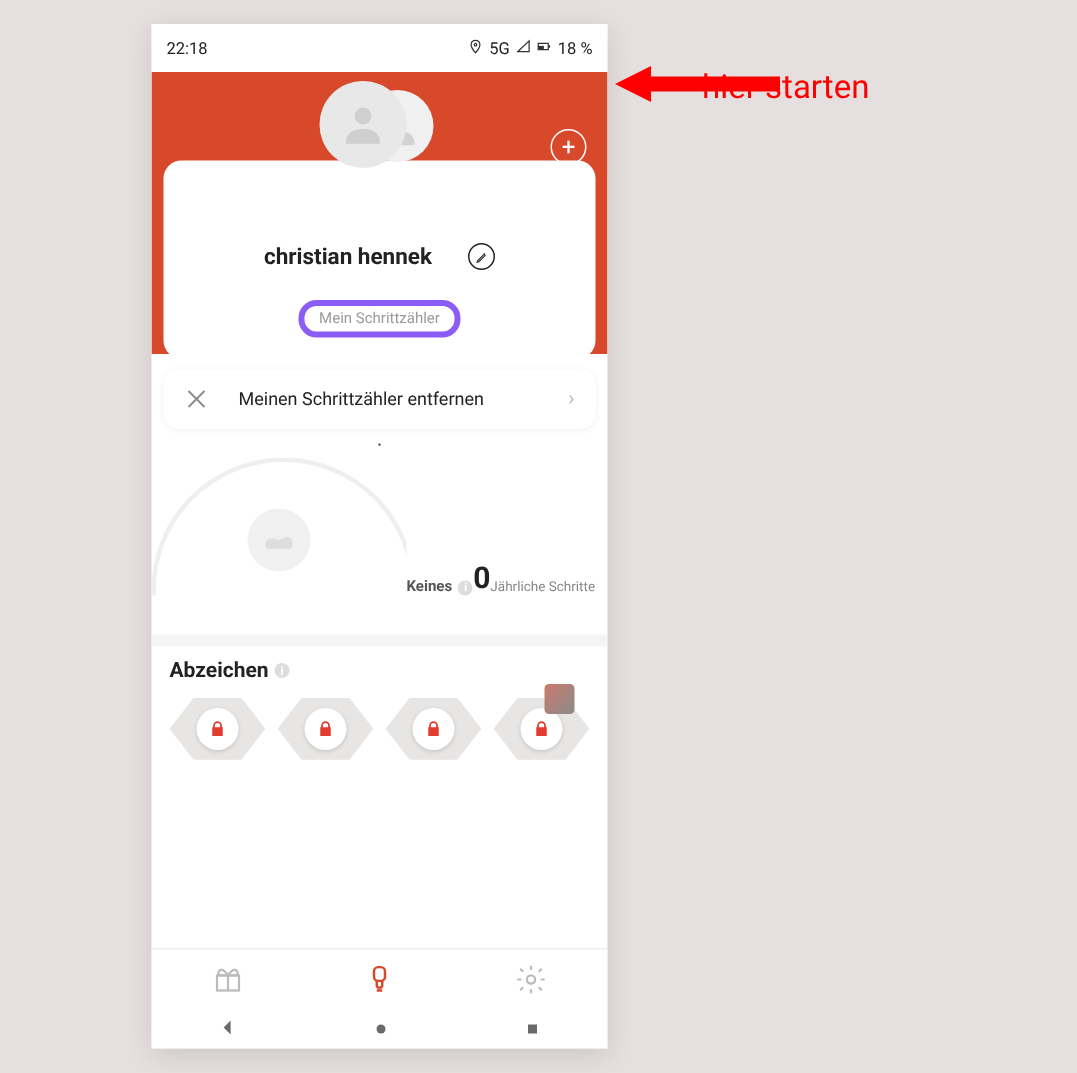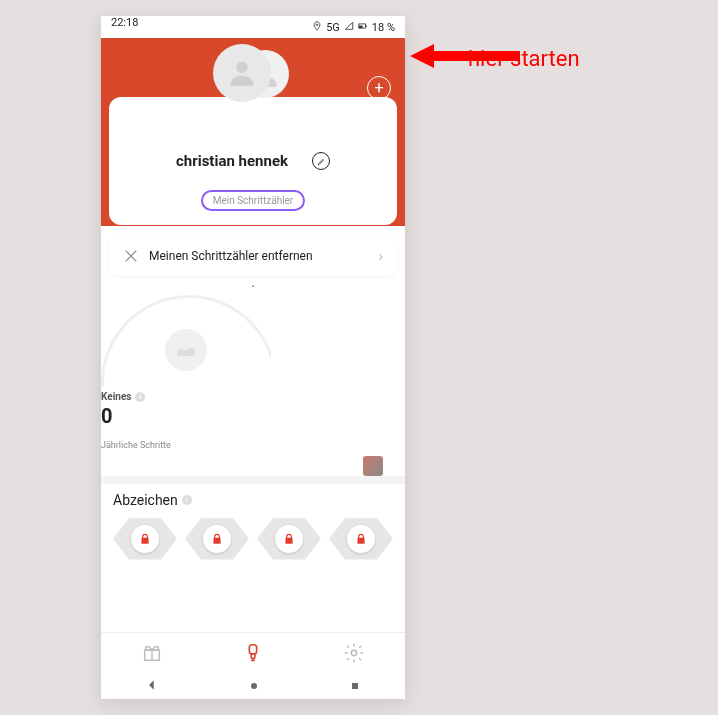--- a/index.html
+++ b/index.html
@@ -1,47 +1,47 @@
 <!DOCTYPE html>
 <html><head>
 <meta charset="utf-8">
 <style>
   html,body{margin:0;padding:0;width:718px;height:715px;background:#e5e0df;font-family:-apple-system,Roboto,Arial,sans-serif;overflow:hidden}
   .wrap{position:relative;width:718px;height:715px}
   .phone{position:absolute;left:101px;top:16px;width:304px;height:683px;background:#fff;box-shadow:0 4px 18px rgba(0,0,0,.12);overflow:hidden}
-  .status{height:22px;background:#fff;display:flex;justify-content:space-between;padding:0 10px;font-size:11px;color:#222}
+  .status{height:32px;background:#fff;display:flex;align-items:center;justify-content:space-between;padding:0 10px;font-size:11px;color:#222}
   .status .right{display:flex;align-items:center;gap:4px}
   .hdr{height:188px;background:#d8492b;position:relative}
   .avatar{position:absolute;left:50%;top:6px;transform:translateX(-50%);width:80px;height:66px;z-index:2}
   .pcircle{width:58px;height:58px;border-radius:50%;background:#e8e8e8;display:flex;align-items:center;justify-content:center;position:absolute}
   .pcircle.a{left:0;top:0;z-index:2}
   .pcircle.b{left:28px;top:6px;z-index:1;width:48px;height:48px;background:#f0f0f0}
   .pcircle svg{width:34px;height:34px;opacity:.55}
   .add{position:absolute;right:14px;top:38px;width:22px;height:22px;border:1.4px solid #fff;border-radius:50%;display:flex;align-items:center;justify-content:center;color:#fff;font-size:16px;line-height:1;cursor:pointer}
   .card{position:absolute;left:8px;right:8px;top:59px;background:#fff;border-radius:12px;padding:54px 10px 14px;z-index:1;text-align:center}
   .name{font-size:15px;font-weight:700;color:#222;display:inline-flex;align-items:center;gap:24px}
   .editpen{width:16px;height:16px;border:1.4px solid #222;border-radius:50%;display:inline-flex;align-items:center;justify-content:center}
-  .chip{display:inline-block;margin-top:20px;border:2px solid #8b5cf6;color:#9a9a9a;font-size:10px;padding:3px 10px;border-radius:12px}
-  .listrow{margin:10px 8px 0;background:#fff;border-radius:10px;box-shadow:0 1px 4px rgba(0,0,0,.05);display:flex;align-items:center;padding:12px 14px;gap:10px;font-size:12px;color:#222;position:relative;z-index:3}
+  .chip{display:inline-block;margin-top:20px;border:4px solid #8b5cf6;color:#9a9a9a;font-size:10px;padding:3px 10px;border-radius:12px}
+  .listrow{margin:10px 8px 0;background:#fff;border-radius:10px;box-shadow:0 1px 4px rgba(0,0,0,.05);display:flex;align-items:center;padding:12px 14px;gap:20px;font-size:12px;color:#222;position:relative;z-index:3}
   .listrow .icon{width:16px;height:16px;color:#8a8a8a}
   .listrow .caret{margin-left:auto;color:#bbb;font-size:14px}
   .dot{text-align:center;font-size:8px;color:#555;margin-top:6px}
-  .gauge{display:flex;flex-direction:column;align-items:flex-start;margin-top:4px;position:relative}
+  .gauge{display:flex;align-items:flex-end;margin-top:4px;position:relative}
   .arc{position:relative;width:170px;height:92px;overflow:hidden}
   .arc .ring{position:absolute;left:0;top:0;width:170px;height:170px;border:3px solid #efefef;border-radius:50%}
   .shoe{position:absolute;left:50%;top:34px;transform:translateX(-50%);width:42px;height:42px;border-radius:50%;background:#f0f0f0;display:flex;align-items:center;justify-content:center}
   .shoe svg{width:24px;height:24px;color:#ddd}
   .keines{font-size:10px;font-weight:700;color:#555;margin-top:4px;display:flex;align-items:center;gap:4px}
   .infodot{width:10px;height:10px;border-radius:50%;background:#ddd;color:#fff;font-size:8px;display:inline-flex;align-items:center;justify-content:center}
   .big0{font-size:20px;font-weight:700;color:#222;margin-top:2px}
   .sub{font-size:9px;color:#888;margin-top:12px}
   .tile{position:absolute;right:22px;top:440px;width:20px;height:20px;background:linear-gradient(135deg,#c97a6c,#8b8b8b);border-radius:3px;z-index:2}
   .sep{height:8px;background:#f4f4f4;margin-top:26px}
   .sec{padding:8px 12px}
-  .sech{font-size:14px;font-weight:400;color:#222;display:flex;align-items:center;gap:4px}
+  .sech{font-size:14px;font-weight:700;color:#222;display:flex;align-items:center;gap:4px}
   .badges{display:flex;gap:8px;margin-top:8px}
   .badge{flex:1;aspect-ratio:1.4;position:relative;display:flex;align-items:center;justify-content:center}
   .hex{width:100%;height:100%;background:#e8e6e4;clip-path:polygon(25% 5%,75% 5%,100% 50%,75% 95%,25% 95%,0 50%)}
   .lock{position:absolute;width:28px;height:28px;border-radius:50%;background:#fff;display:flex;align-items:center;justify-content:center;box-shadow:0 1px 3px rgba(0,0,0,.15)}
   .lock svg{width:14px;height:14px;color:#e23b2f}
   .tabbar{position:absolute;left:0;right:0;bottom:26px;height:40px;display:flex;background:#fff;border-top:1px solid #eee}
   .tabbar>div{flex:1;display:flex;align-items:center;justify-content:center}
   .tabbar svg{width:22px;height:22px}
   .sysnav{position:absolute;left:0;right:0;bottom:0;height:26px;display:flex;align-items:center;justify-content:space-around;background:#fff;color:#6a6a6a}
   .arrow{position:absolute;left:410px;top:44px;color:#f00}

